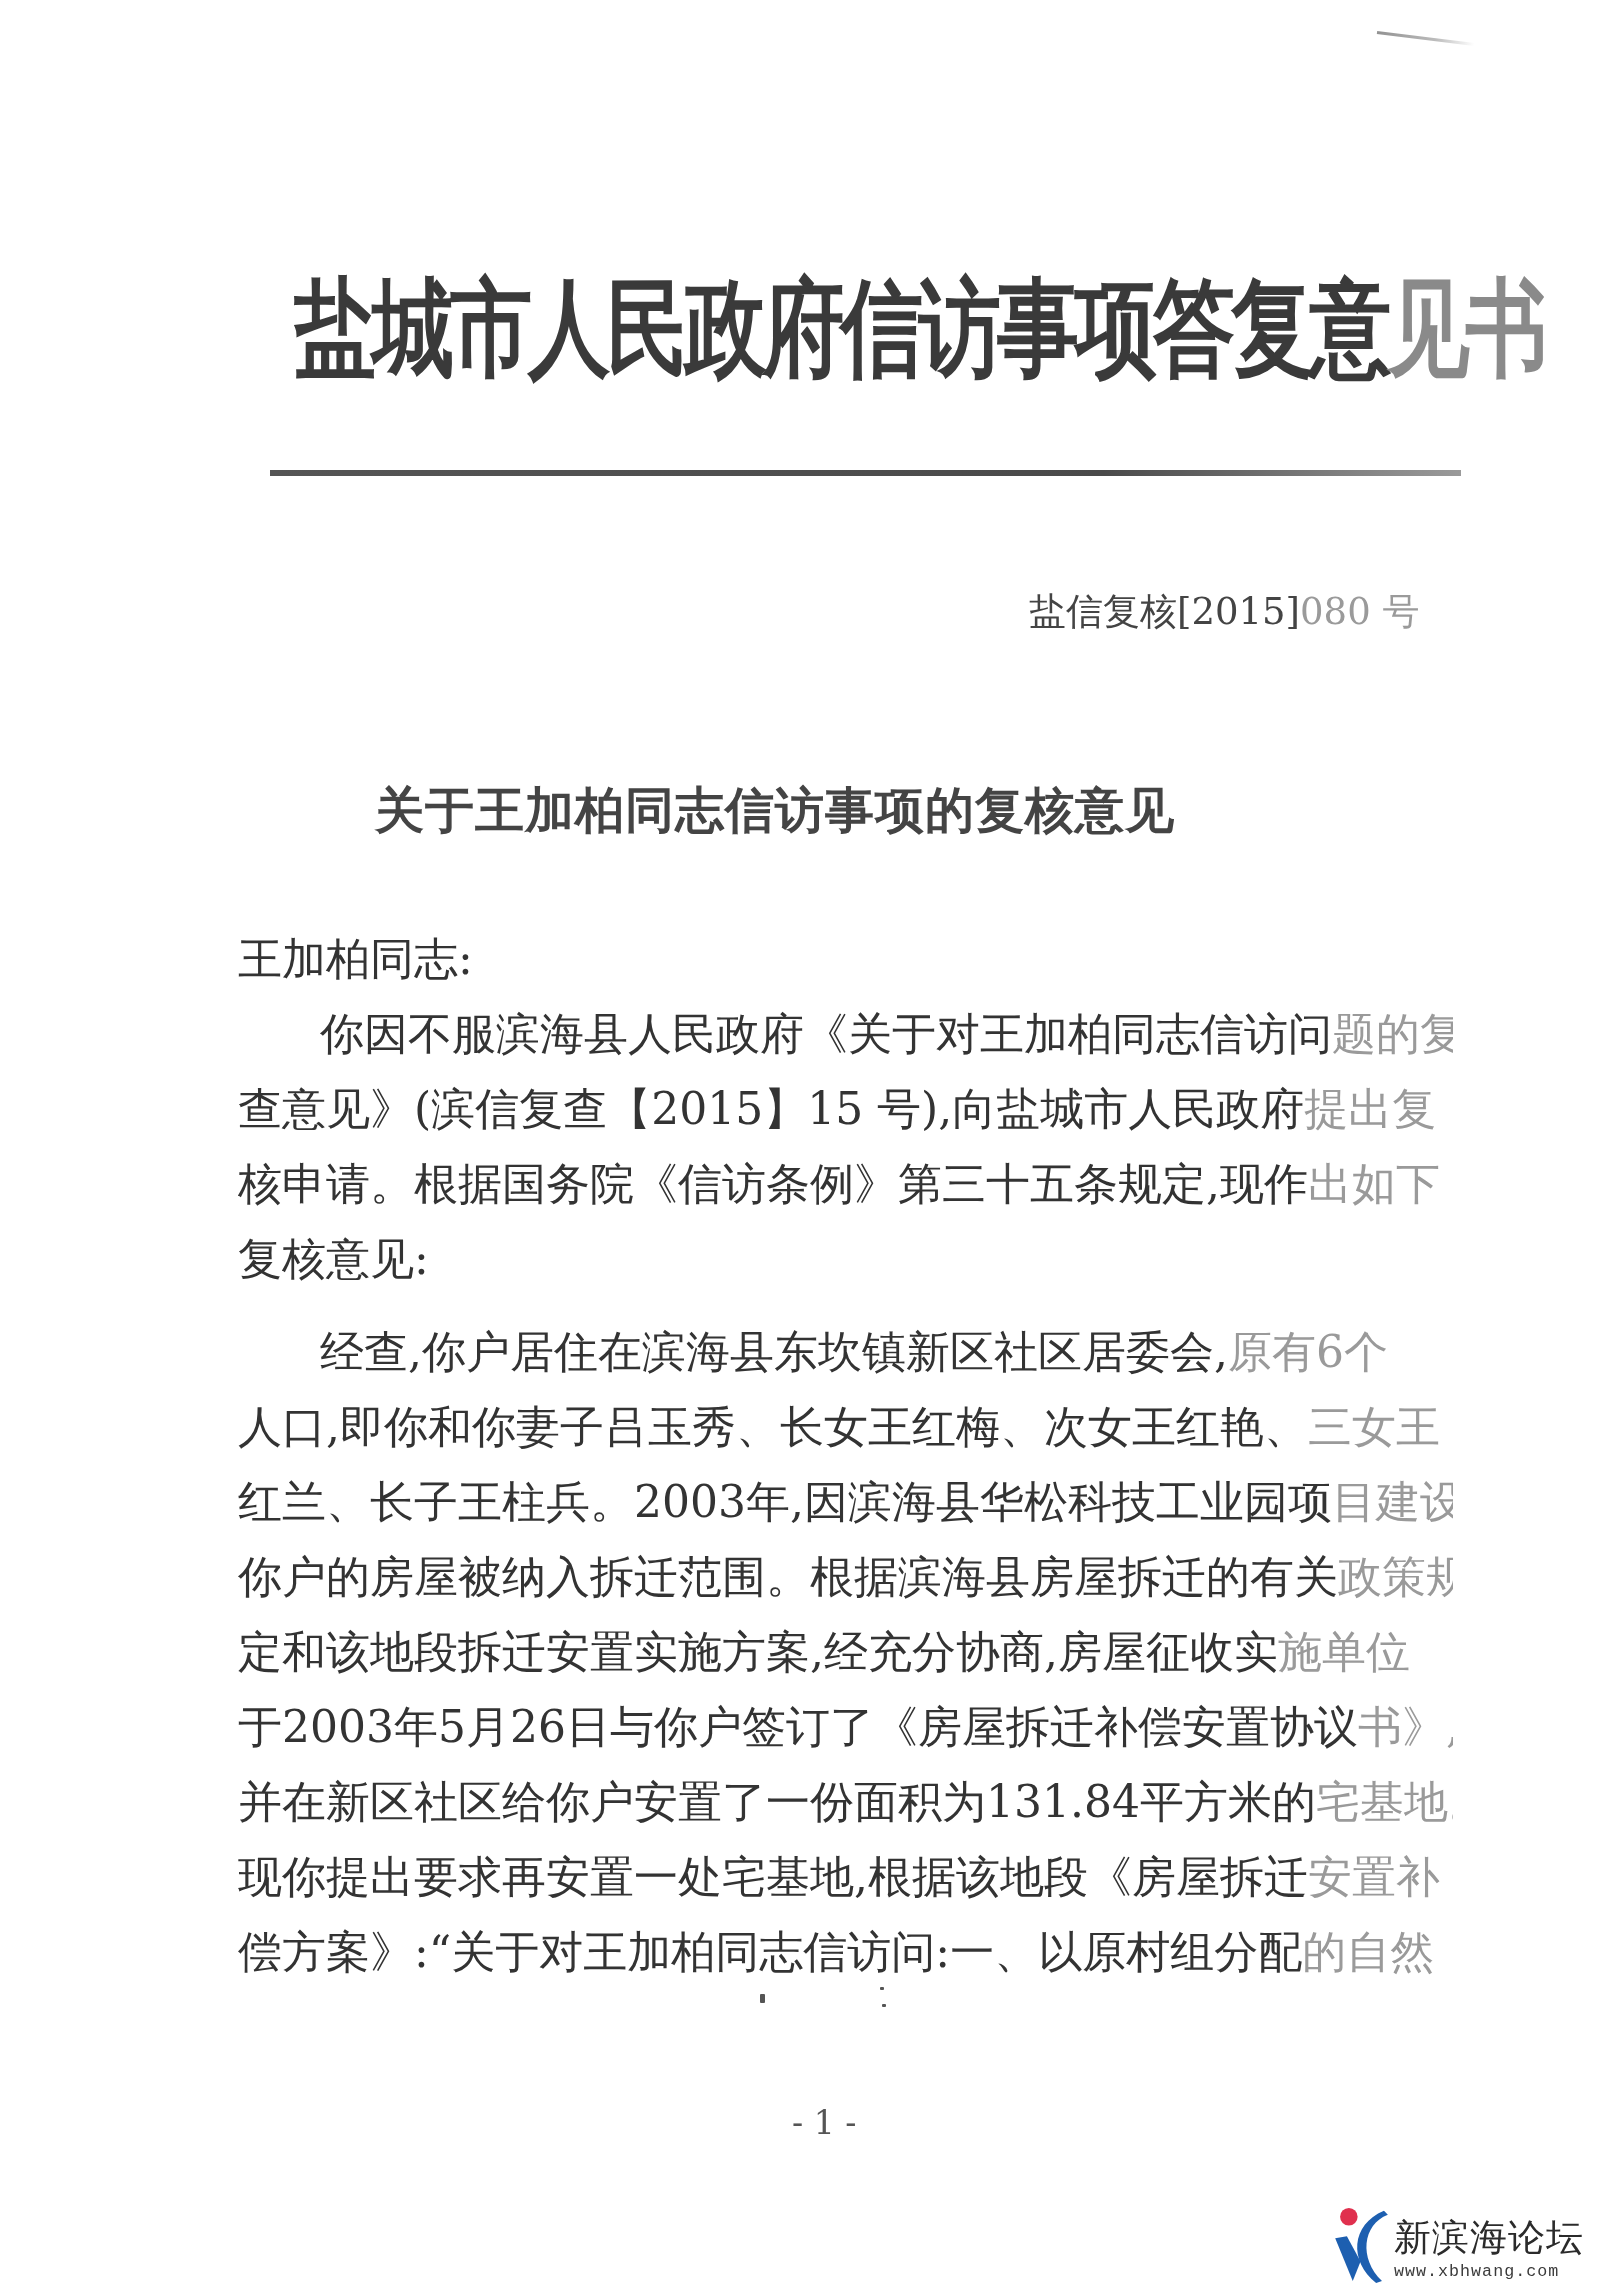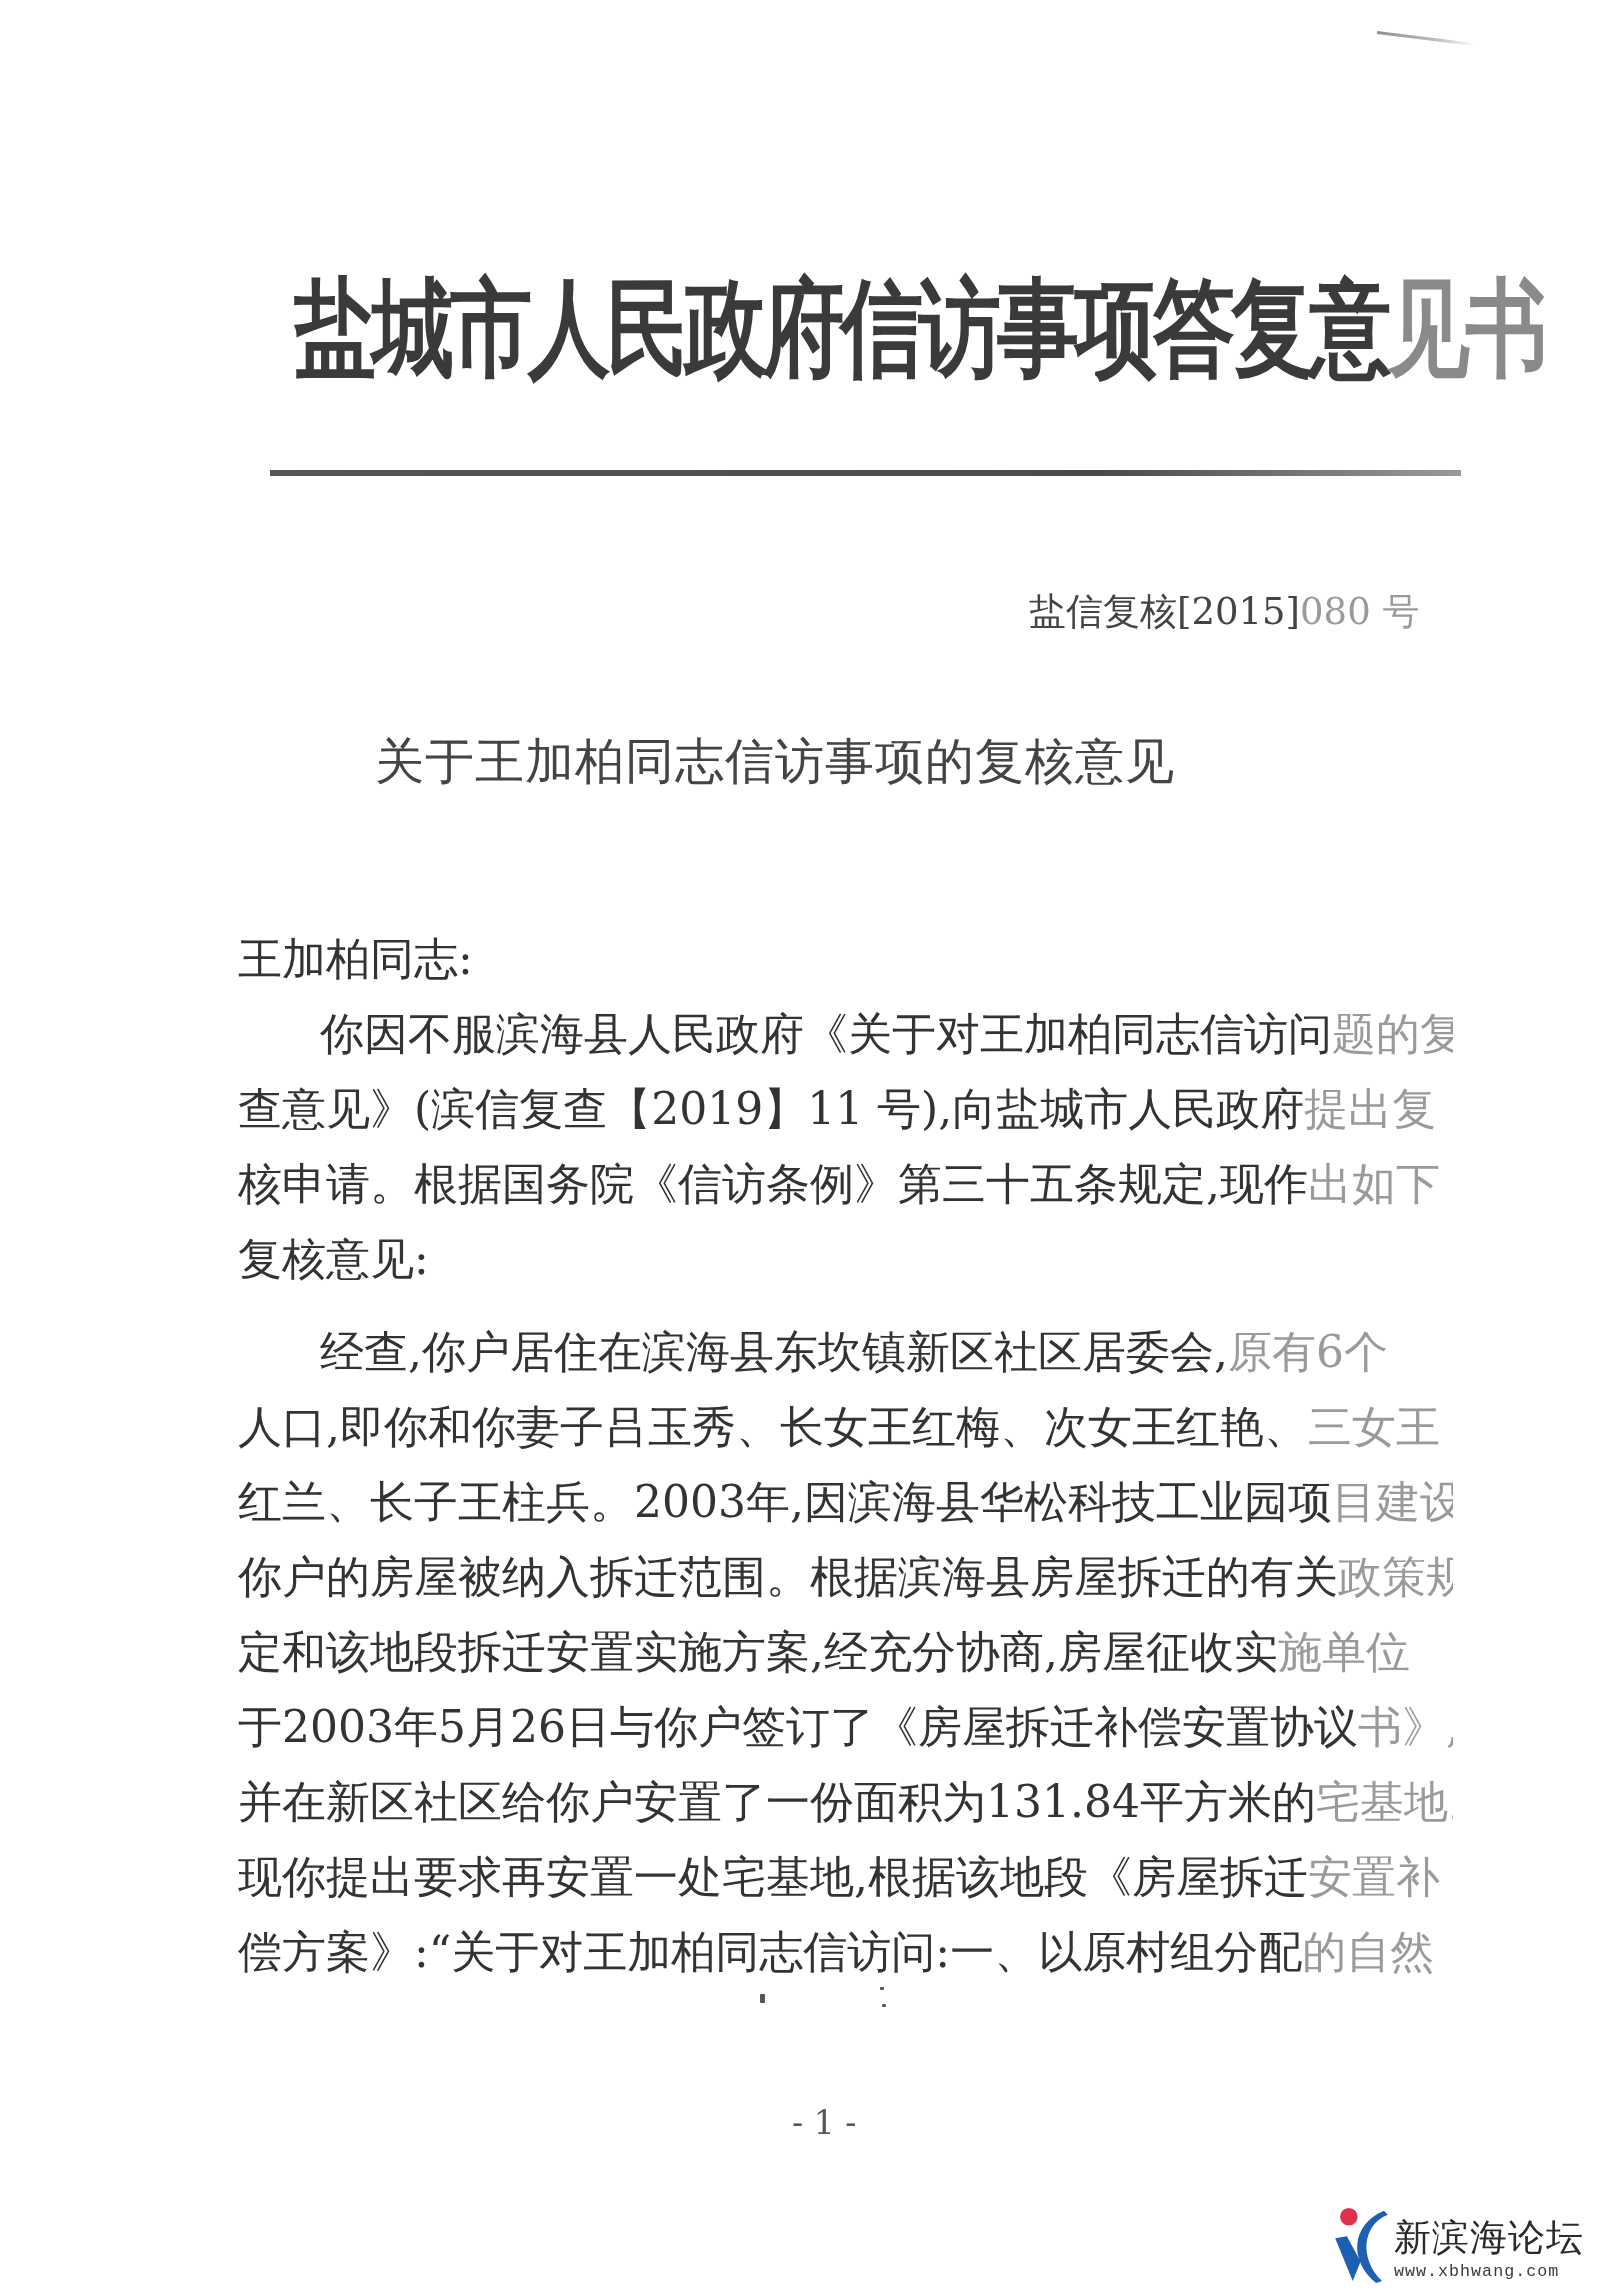--- a/index.html
+++ b/index.html
@@ -56,25 +56,26 @@
       position: absolute;
       left: 1029px; top: 578px;
       font-size: 37px;
       color: #444;
       white-space: nowrap;
       letter-spacing: 0px;
     }
     .doc-number .num-fade { color: #9a9a9a; }
     .subject-title {
       position: absolute;
-      left: 375px; top: 720px;
+      left: 375px; top: 769px;
       font-size: 49px;
       color: #444;
       white-space: nowrap;
       letter-spacing: 1px;
+      font-weight: bold;
     }
     .body-text {
       position: absolute;
       left: 238px; top: 912px;
       width: 1215px;
       font-size: 44px;
       color: #333;
     }
     .line {
       height: 75px;
@@ -140,21 +141,21 @@
 
   <div class="doc-number"><span>盐信复核[2015]</span><span class="num-fade">080 号</span></div>
 
   <div class="subject-title">关于王加柏同志信访事项的复核意见</div>
 
   <div class="body-text">
     <div class="line salutation">王加柏同志:</div>
 
     <div class="paragraph">
       <div class="line indent"><span>你因不服滨海县人民政府《关于对王加柏同志信访问</span><span class="tail">题的复</span></div>
-      <div class="line"><span>查意见》(滨信复查【2019】11 号),向盐城市人民政府</span><span class="tail">提出复</span></div>
+      <div class="line"><span>查意见》(滨信复查【2015】15 号),向盐城市人民政府</span><span class="tail">提出复</span></div>
       <div class="line"><span>核申请。根据国务院《信访条例》第三十五条规定,现作</span><span class="tail">出如下</span></div>
       <div class="line"><span>复核意见:</span><span class="tail"></span></div>
     </div>
 
     <div class="gap-s"></div>
 
     <div class="paragraph">
       <div class="line indent"><span>经查,你户居住在滨海县东坎镇新区社区居委会,</span><span class="tail">原有6个</span></div>
       <div class="line"><span>人口,即你和你妻子吕玉秀、长女王红梅、次女王红艳、</span><span class="tail">三女王</span></div>
       <div class="line"><span>红兰、长子王柱兵。2003年,因滨海县华松科技工业园项</span><span class="tail">目建设,</span></div>

